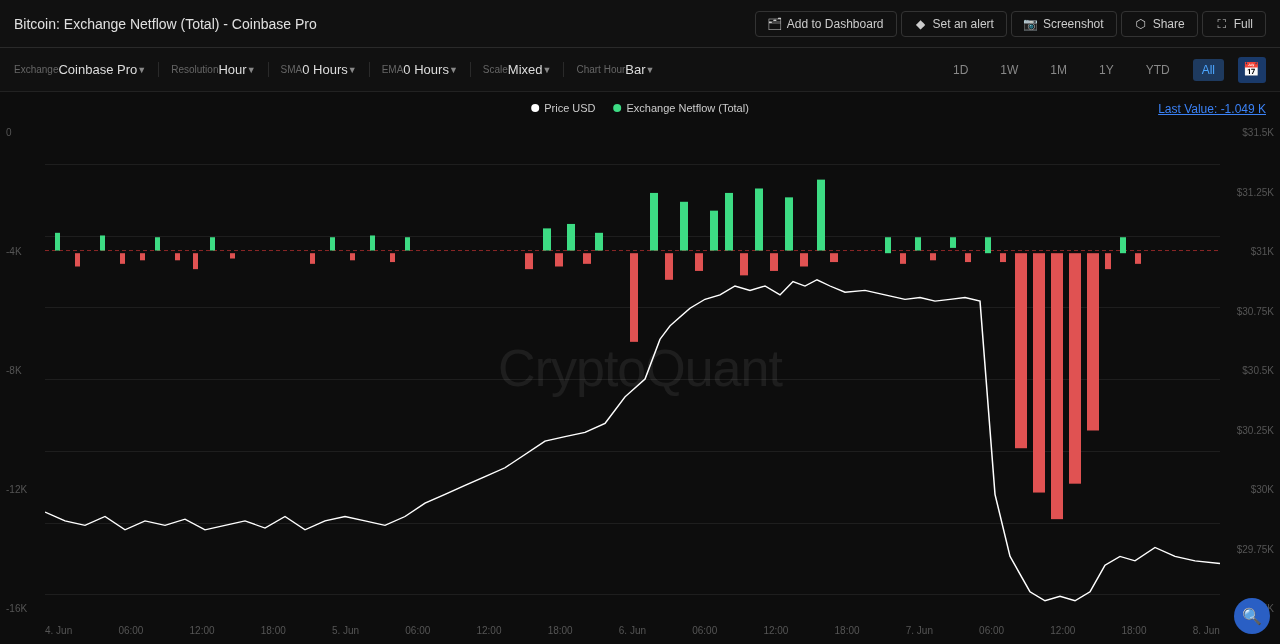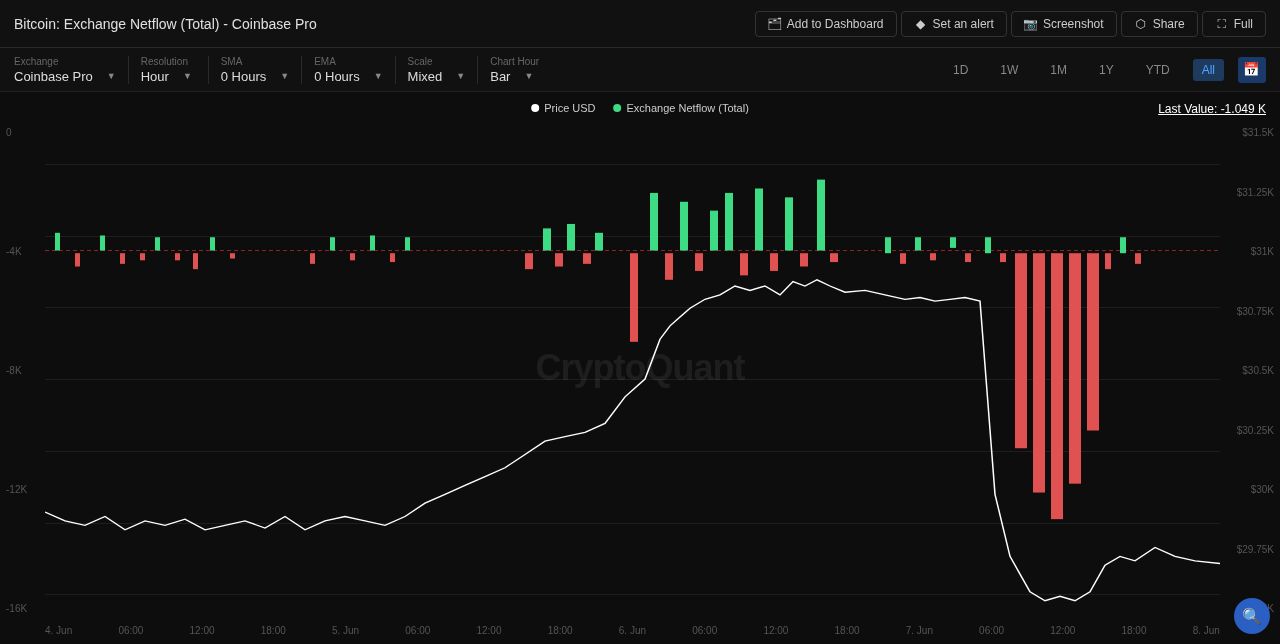--- a/index.html
+++ b/index.html
@@ -59,38 +59,39 @@
       display: flex;
       align-items: center;
       padding: 6px 14px;
       border-bottom: 1px solid #222;
       background: #111;
       height: 44px;
       gap: 0;
     }
     .control-group {
       display: flex;
-      flex-direction: column;
+      flex-direction: row;
       padding: 0 12px;
       border-right: 1px solid #2a2a2a;
       cursor: pointer;
       min-width: 80px;
+      align-items: flex-end;
     }
     .control-group:first-child { padding-left: 0; }
     .control-label {
       color: #666;
       font-size: 10px;
       margin-bottom: 2px;
     }
     .control-value {
       color: #ddd;
       font-size: 13px;
       display: flex;
       align-items: center;
-      gap: 14px;
+      gap: 0;
     }
     .control-value .arrow {
       color: #888;
       font-size: 9px;
     }
     .time-btn {
       padding: 4px 9px;
       border-radius: 3px;
       background: transparent;
       border: none;
@@ -144,21 +145,21 @@
       height: 8px;
       border-radius: 50%;
     }
 
     
     .last-value {
       position: absolute;
       top: 10px;
       right: 14px;
       font-size: 12px;
-      color: #ffffff;
+      color: #3b82f6;
       text-decoration: underline;
       z-index: 10;
     }
 
     
     .y-axis-left {
       position: absolute;
       left: 0;
       top: 0;
       bottom: 30px;
@@ -190,23 +191,23 @@
       color: #555;
       font-size: 10px;
     }
 
     
     .watermark {
       position: absolute;
       top: 50%;
       left: 50%;
       transform: translate(-50%, -50%);
-      font-size: 36px;
+      font-size: 52px;
       color: rgba(255,255,255,0.07);
-      font-weight: 700;
+      font-weight: 400;
       pointer-events: none;
       z-index: 1;
       letter-spacing: -1px;
     }
 
     
     .grid-line {
       position: absolute;
       left: 45px;
       right: 60px;

